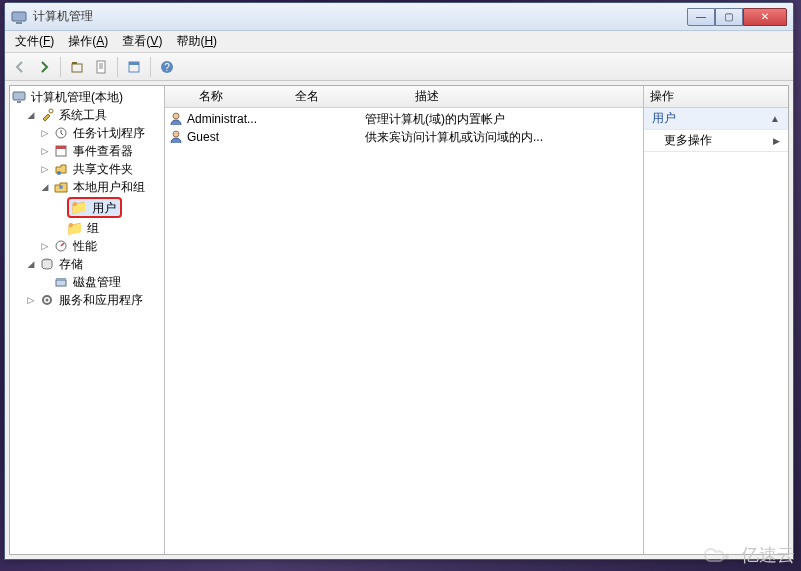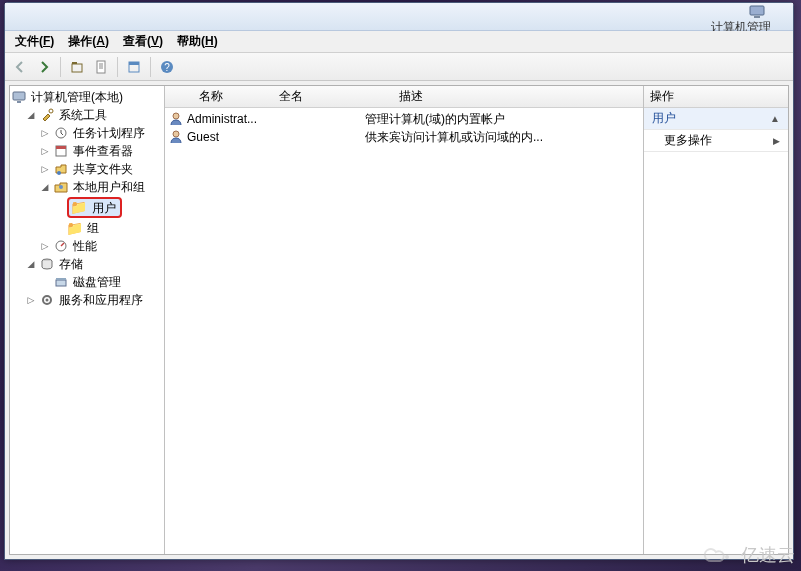--- a/index.html
+++ b/index.html
@@ -19,24 +19,23 @@
     border: 1px solid #4a5a7a;
     border-radius: 4px 4px 0 0;
     box-shadow: 0 0 8px rgba(0,0,0,.4);
     display: flex;
     flex-direction: column;
   }
   .titlebar {
     height: 28px;
     background: linear-gradient(#eef3fb, #d8e4f2);
     display: flex;
-    align-items: flex-end;
-    padding: 0 22px;
+    align-items: center;
+    padding: 0 6px;
     border-bottom: 1px solid #b8c8de;
-    flex-direction: column;
   }
   .title-icon { width: 16px; height: 16px; margin-right: 6px; }
   .title-text { flex: 1; color: #333; }
   .win-buttons { display: flex; gap: 0; }
   .win-btn {
     width: 28px; height: 18px;
     border: 1px solid #6a7a9a;
     background: linear-gradient(#e8eef8,#c8d8ee);
     display: flex; align-items: center; justify-content: center;
     font-size: 10px; color: #334;
@@ -45,21 +44,21 @@
   .win-btn.min { border-radius: 0 0 0 2px; }
   .menubar {
     height: 22px;
     background: #f0f0f0;
     display: flex;
     align-items: center;
     padding: 0 4px;
     gap: 2px;
     border-bottom: 1px solid #d0d0d0;
   }
-  .menu-item { padding: 2px 6px; font-weight: bold; }
+  .menu-item { padding: 2px 6px; }
   .menu-item u { text-decoration: underline; }
   .toolbar {
     height: 28px;
     background: linear-gradient(#f8f8f8,#ececec);
     display: flex;
     align-items: center;
     padding: 0 4px;
     gap: 2px;
     border-bottom: 1px solid #c8c8c8;
   }
@@ -88,21 +87,21 @@
   .list-header, .actions-header {
     background: linear-gradient(#fbfbfb,#ececec);
     height: 22px;
     display: flex;
     align-items: center;
     border-bottom: 1px solid #d0d0d0;
     font-weight: normal;
   }
   .list-header .col { padding: 0 6px; }
   .col.name { width: 80px; margin-left: 28px; }
-  .col.full { width: 120px; }
+  .col.full { width: 120px; margin-left: 16px; }
   .col.desc { flex: 1; }
   .actions-header { padding: 0 6px; font-weight: normal; }
   .actions-body { padding: 0; }
   .actions-body .arow {
     height: 22px; display: flex; align-items: center; padding: 0 8px;
     border-bottom: 1px solid #e8e8e8;
   }
   .arow.heading { background: #eaf1fb; color: #24509a; justify-content: space-between; }
   .arow .chev { font-size: 10px; color: #555; }
   .arow.action { padding-left: 20px; justify-content: space-between; }

